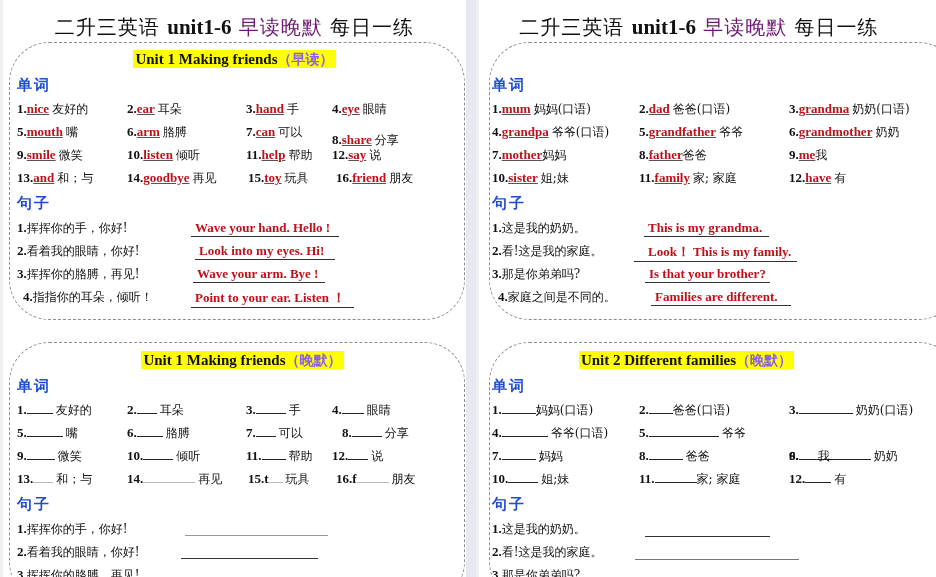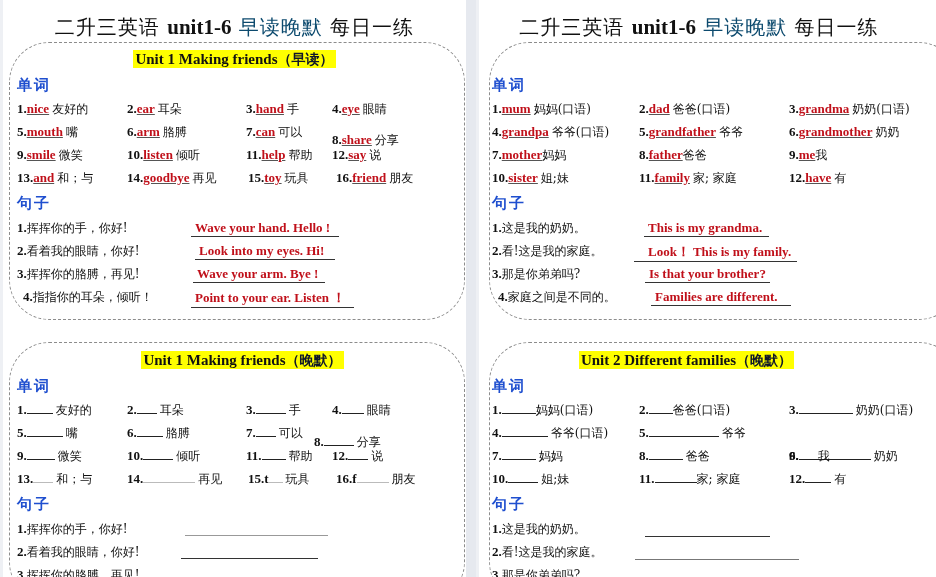--- a/index.html
+++ b/index.html
@@ -15,38 +15,38 @@
     position: absolute; top: 0; left: 466px; width: 10px; height: 577px;
     background: #e6e9ef;
   }
 
   .doc-title {
     position: absolute; top: 14px; left: 0; width: 100%; text-align: center;
     font-size: 20px; font-weight: normal; letter-spacing: 1px; color: #111;
     font-family: "DejaVu Serif", serif;
   }
   .doc-title .en { font-family: "Liberation Serif", serif; font-weight: bold; font-size: 21px; letter-spacing: 0; }
-  .doc-title .red { color: #0c4a6e; }
+  .doc-title .red { color: #701a75; }
 
   .box {
     position: absolute; border: 1px dashed #8c8c8c; border-radius: 40px;
   }
   .left .box.morning { top: 42px; left: 6px; width: 456px; height: 278px; }
   .left .box.evening { top: 342px; left: 6px; width: 456px; height: 260px; }
   .right .box.morning { top: 42px; left: 10px; width: 470px; height: 278px; }
   .right .box.evening { top: 342px; left: 10px; width: 470px; height: 260px; }
 
   .unit-title {
     position: absolute; left: 0; width: 100%; text-align: center;
   }
   .unit-title span.hl {
     background: #ffff00; font-weight: bold; font-size: 15px; padding: 1px 2px;
     font-family: "Liberation Serif", serif;
   }
-  .unit-title .paren { color: #0f172a; font-family: "DejaVu Serif", serif; font-weight: bold; font-size: 14px; }
+  .unit-title .paren { color: #8b5cf6; font-family: "DejaVu Serif", serif; font-weight: bold; font-size: 14px; }
 
   .section-label {
     position: absolute; color: #1f4fcf; font-weight: bold; font-size: 15px;
     font-family: "DejaVu Serif", serif; letter-spacing: 2px;
   }
   .item {
     position: absolute; font-size: 13px; font-weight: bold; white-space: nowrap;
     font-family: "Liberation Serif", serif;
   }
   .item .word { color: #c0101a; text-decoration: underline; text-decoration-color: #555; }
@@ -113,21 +113,21 @@
   <div class="section-label" style="top:377px;left:14px;">单词</div>
 
   <div class="item" style="top:402px;left:14px;"><span>1.</span><span class="blank" style="width:26px"></span><span class="cn">友好的</span></div>
   <div class="item" style="top:402px;left:124px;"><span>2.</span><span class="blank" style="width:20px"></span><span class="cn">耳朵</span></div>
   <div class="item" style="top:402px;left:243px;"><span>3.</span><span class="blank" style="width:30px"></span><span class="cn">手</span></div>
   <div class="item" style="top:402px;left:329px;"><span>4.</span><span class="blank" style="width:22px"></span><span class="cn">眼睛</span></div>
 
   <div class="item" style="top:425px;left:14px;"><span>5.</span><span class="blank" style="width:36px"></span><span class="cn">嘴</span></div>
   <div class="item" style="top:425px;left:124px;"><span>6.</span><span class="blank" style="width:26px"></span><span class="cn">胳膊</span></div>
   <div class="item" style="top:425px;left:243px;"><span>7.</span><span class="blank" style="width:20px"></span><span class="cn">可以</span></div>
-  <div class="item" style="top:425px;left:311px;margin-top:9px;"><span>8.</span><span class="blank" style="width:30px"></span><span class="cn">分享</span></div>
+  <div class="item" style="top:425px;left:339px;"><span>8.</span><span class="blank" style="width:30px"></span><span class="cn">分享</span></div>
 
   <div class="item" style="top:448px;left:14px;"><span>9.</span><span class="blank" style="width:28px"></span><span class="cn">微笑</span></div>
   <div class="item" style="top:448px;left:124px;"><span>10.</span><span class="blank" style="width:30px"></span><span class="cn">倾听</span></div>
   <div class="item" style="top:448px;left:243px;"><span>11.</span><span class="blank" style="width:24px"></span><span class="cn">帮助</span></div>
   <div class="item" style="top:448px;left:329px;"><span>12.</span><span class="blank" style="width:20px"></span><span class="cn">说</span></div>
 
   <div class="item" style="top:471px;left:14px;"><span>13.</span><span class="blank" style="width:20px;border-color:#bbb"></span><span class="cn">和；与</span></div>
   <div class="item" style="top:471px;left:124px;"><span>14.</span><span class="blank" style="width:52px;border-color:#bbb"></span><span class="cn">再见</span></div>
   <div class="item" style="top:471px;left:245px;"><span>15.</span><span>t</span><span class="blank" style="width:14px;border-color:#bbb"></span><span class="cn">玩具</span></div>
   <div class="item" style="top:471px;left:333px;"><span>16.</span><span>f</span><span class="blank" style="width:32px;border-color:#bbb"></span><span class="cn">朋友</span></div>

